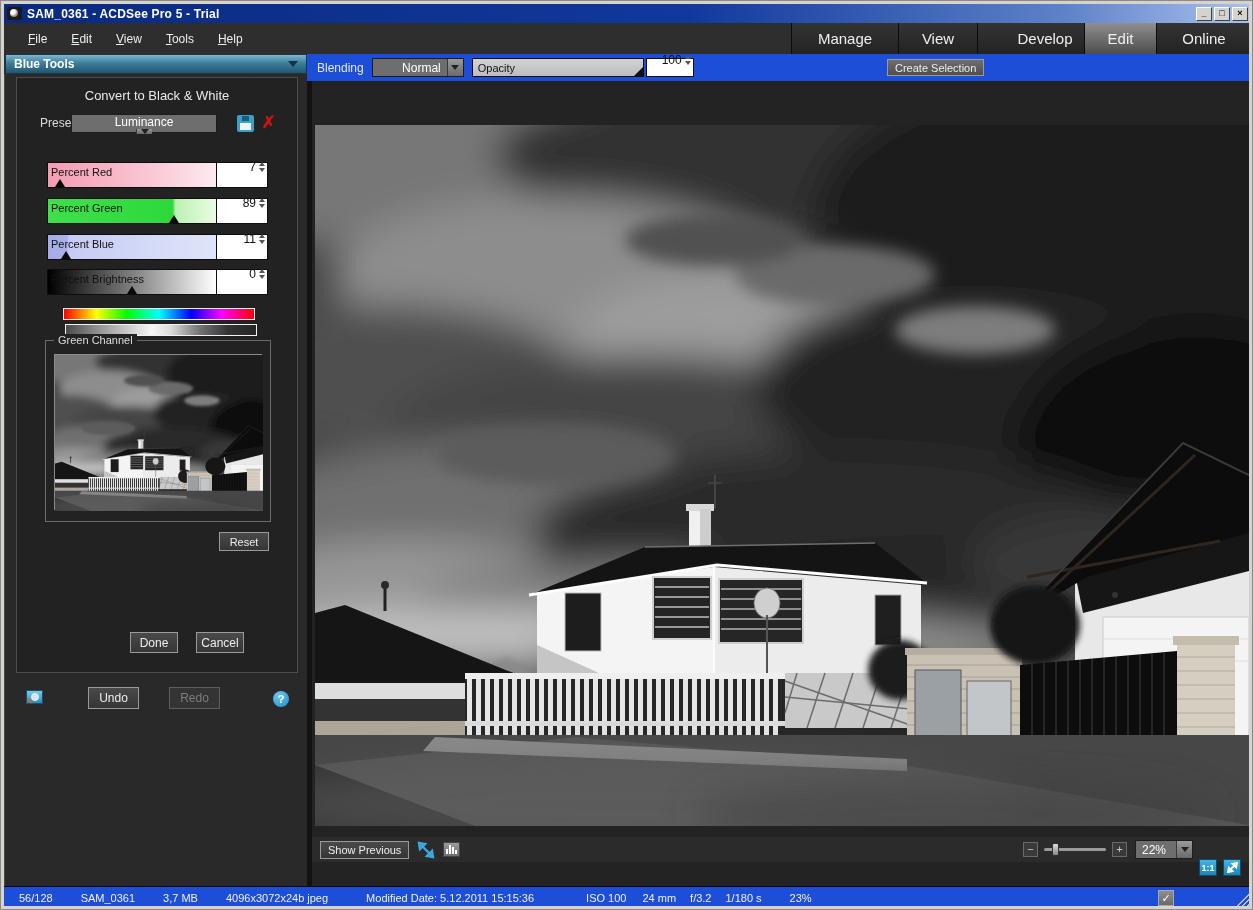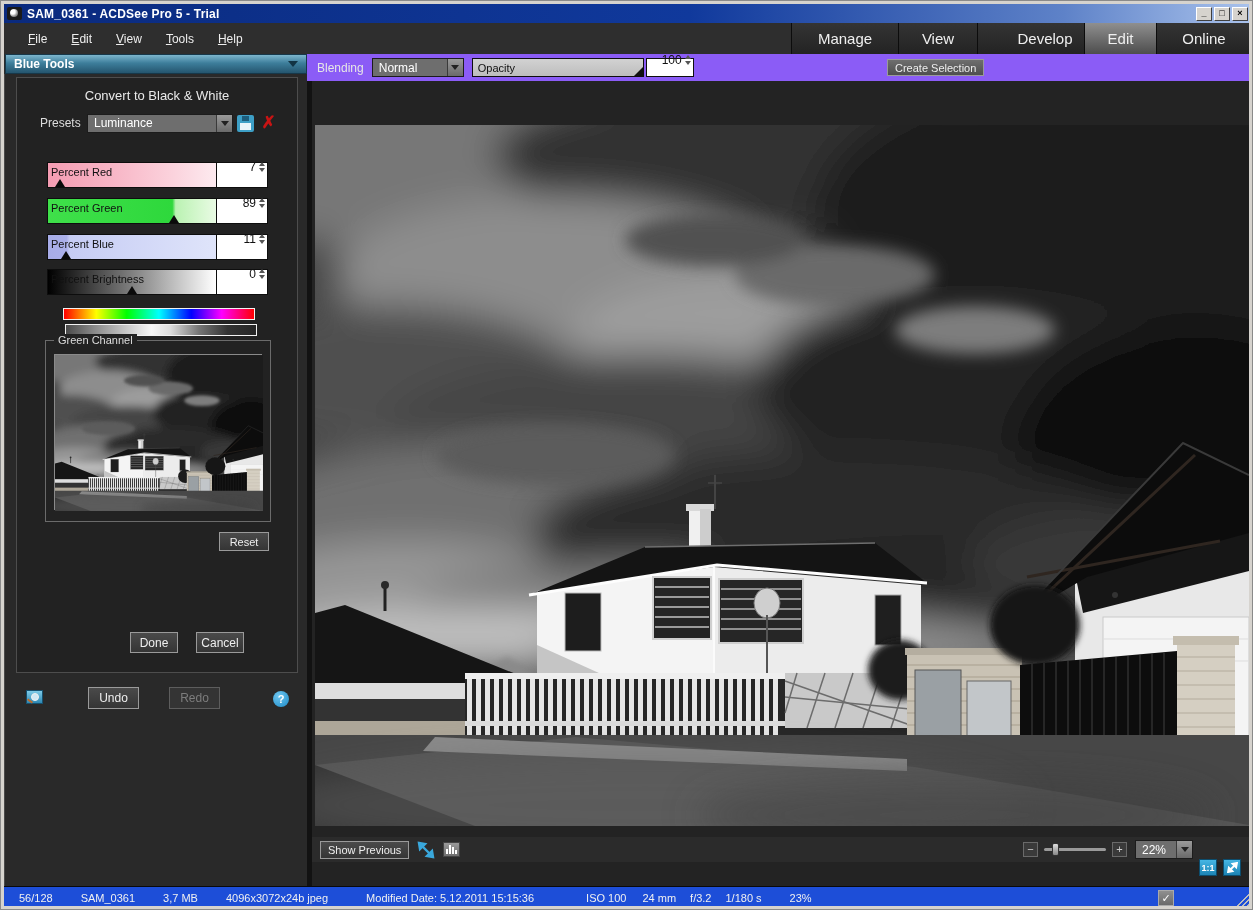--- a/index.html
+++ b/index.html
@@ -33,22 +33,22 @@
   .tab.active { background:linear-gradient(#8f8f8f,#4d4d4d); }
   .tab:nth-child(1){width:107px;} .tab:nth-child(2){width:79px;} .tab:nth-child(3){width:107px;padding-left:28px;}
   .tab:nth-child(4){width:72px;} .tab:nth-child(5){width:95px;}
 
   
   .edit-tools-header { position:absolute; left:1px; top:50px; width:302px; height:20px;
     background:linear-gradient(#7db6cd,#3d7e9b 45%,#24556e); color:#fff; font-size:12px; font-weight:bold;
     display:flex; align-items:center; padding:0 8px; border:1px solid #17384a; }
   .eth-arrow { margin-left:auto; width:0; height:0; border-left:5px solid transparent;
     border-right:5px solid transparent; border-top:6px solid #123444; }
-  .blending-bar { position:absolute; left:303px; top:50px; width:944px; height:27px; background:#8b5cf6;
-    display:flex; align-items:center; }
+  .blending-bar { position:absolute; left:303px; top:50px; width:944px; height:27px; background:#1d4ed8;
+    display:flex; align-items:center;text-align:right; }
   .blend-label { color:#e6e6e6; font-size:12px; margin-left:10px; }
   .combo { background:#6e6e6e; color:#fff; font-size:12px; height:19px; display:flex; align-items:center;
     border:1px solid #1c1c1c; }
   .combo .combo-text { padding:0 6px; flex:1; white-space:nowrap; }
   .combo .combo-btn { width:16px; height:100%; background:linear-gradient(#9a9a9a,#6a6a6a);
     border-left:1px solid #3a3a3a; display:flex; align-items:center; justify-content:center; }
   .combo .combo-btn i { width:0; height:0; border-left:4px solid transparent; border-right:4px solid transparent;
     border-top:5px solid #222; }
   .blend-combo { width:92px; margin-left:8px; }
   .opacity-track { position:relative; width:172px; height:19px; margin-left:8px;
@@ -69,21 +69,21 @@
     display:flex; align-items:center; }
 
   
   .left-panel { position:absolute; left:0; top:70px; width:303px; height:812px; background:#292929;
     border-left:1px solid #4a4a4a; }
   .tool-box { position:absolute; left:11px; top:3px; width:282px; height:596px; background:#222;
     border:1px solid #4d4d4d; }
   .tool-title { position:absolute; top:10px; width:100%; text-align:center; color:#e9e9e9; font-size:13px; }
   .presets-row { position:absolute; left:0; top:34px; width:100%; height:22px; display:flex; align-items:center; }
   .presets-label { position:absolute; left:23px; color:#ddd; font-size:12px; }
-  .presets-combo { position:absolute; left:70px; width:146px; }
+  .presets-combo { position:absolute; left:54px; width:146px;flex-direction:column; }
   .save-icon { position:absolute; left:220px; width:17px; height:17px; }
   .save-icon .fd-body { position:absolute; inset:0; background:#3d9fc6; border-radius:2px 2px 2px 2px; }
   .save-icon .fd-label { position:absolute; left:3px; bottom:2px; width:11px; height:7px; background:#e8f4fa; }
   .save-icon .fd-shutter { position:absolute; left:5px; top:1px; width:7px; height:5px; background:#1d5d7c; }
   .del-icon { position:absolute; left:243px; width:17px; height:17px; color:#c81414; font-weight:bold;
     font-size:17px; line-height:16px; text-align:center; }
 
   .slider-row { position:absolute; left:30px; width:221px; height:26px; display:flex; }
   .slider-track { position:relative; width:170px; height:26px; border:1px solid #0d0d0d; font-size:11px; color:#111; }
   .slider-label { position:absolute; left:3px; top:3px; white-space:nowrap; }

